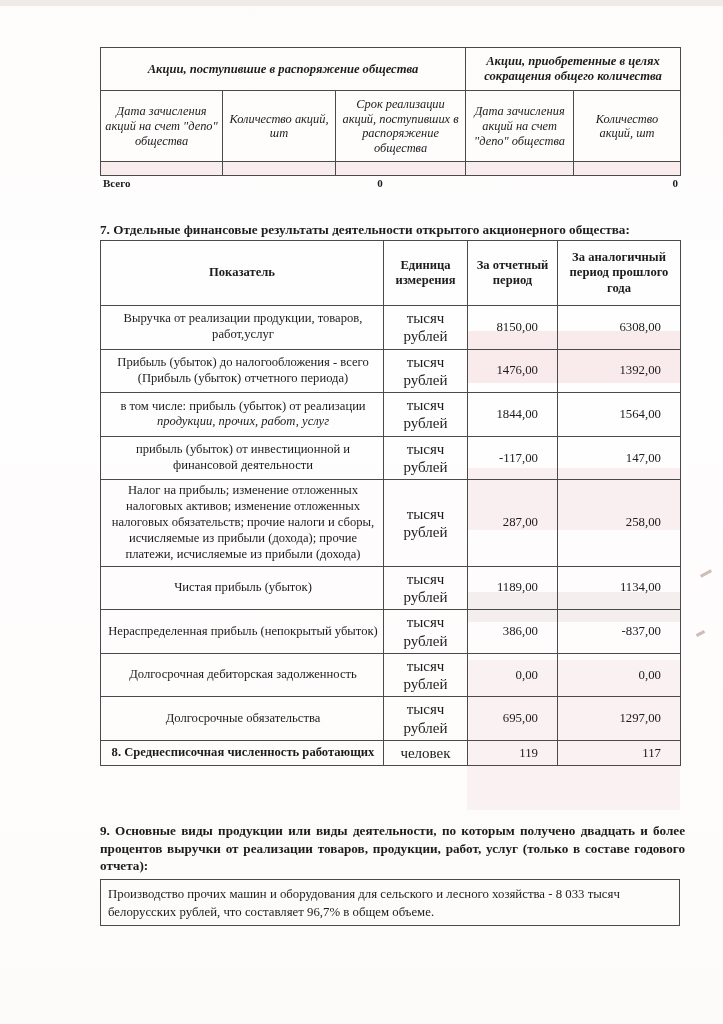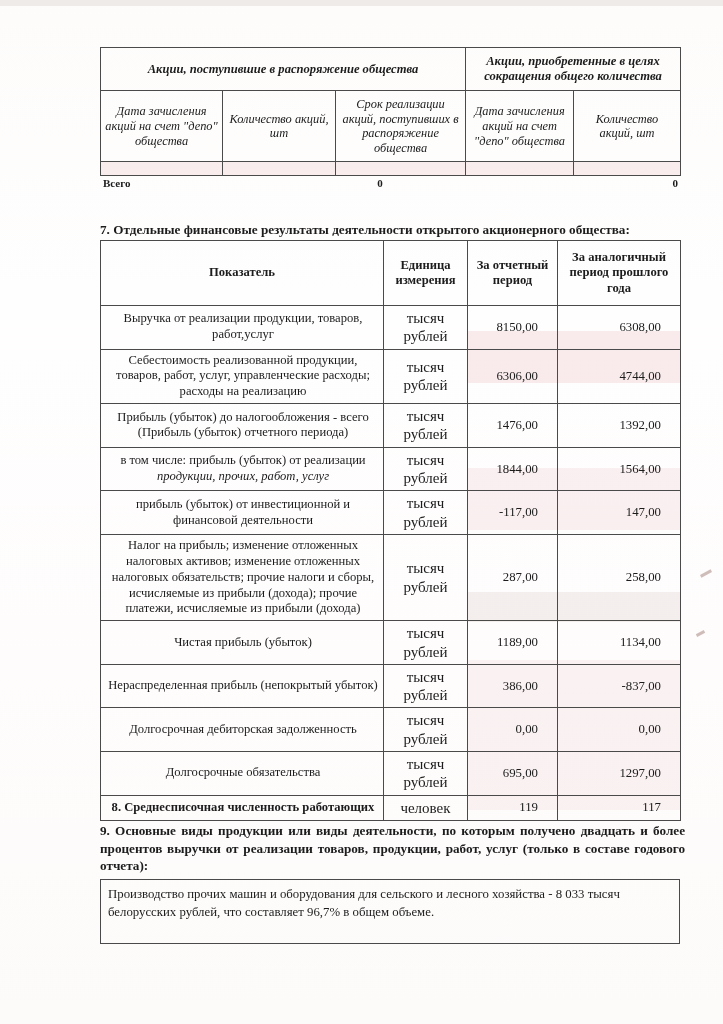--- a/index.html
+++ b/index.html
@@ -160,21 +160,21 @@
   #fin-table .ital { font-style: italic; }
 
   
   #sec9-box {
     position: absolute;
     left: 100px;
     top: 879px;
     width: 580px;
     min-height: 42px;
     border: 1px solid #4a4a4a;
-    padding: 5px 7px 22px 7px;
+    padding: 5px 7px 4px 7px;
     font-size: 12.8px;
     line-height: 1.42;
     box-sizing: border-box;
     text-align: left;
   }
 </style>
 </head>
 <body>
 
 <div class="page">
@@ -243,26 +243,20 @@
       </tr>
     </thead>
     <tbody>
       <tr>
         <td class="c-name">Выручка от реализации продукции, товаров, работ,услуг</td>
         <td class="c-unit">тысяч рублей</td>
         <td class="c-val">8150,00</td>
         <td class="c-val">6308,00</td>
       </tr>
       <tr>
-        <td class="c-name">Себестоимость реализованной продукции, товаров, работ, услуг, управленческие расходы; расходы на реализацию</td>
-        <td class="c-unit">тысяч рублей</td>
-        <td class="c-val">6306,00</td>
-        <td class="c-val">4744,00</td>
-      </tr>
-      <tr>
         <td class="c-name">Прибыль (убыток) до налогообложения - всего (Прибыль (убыток) отчетного периода)</td>
         <td class="c-unit">тысяч рублей</td>
         <td class="c-val">1476,00</td>
         <td class="c-val">1392,00</td>
       </tr>
       <tr>
         <td class="c-name"><span>в том числе: прибыль (убыток) от реализации </span><span class="ital">продукции, прочих, работ, услуг</span></td>
         <td class="c-unit">тысяч рублей</td>
         <td class="c-val">1844,00</td>
         <td class="c-val">1564,00</td>

